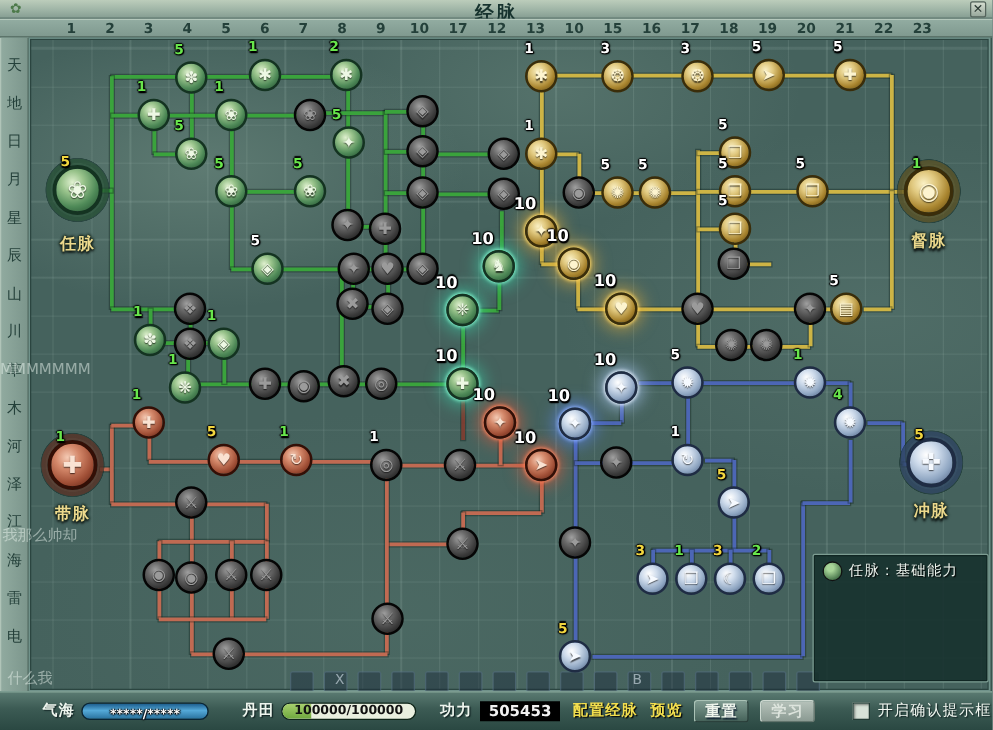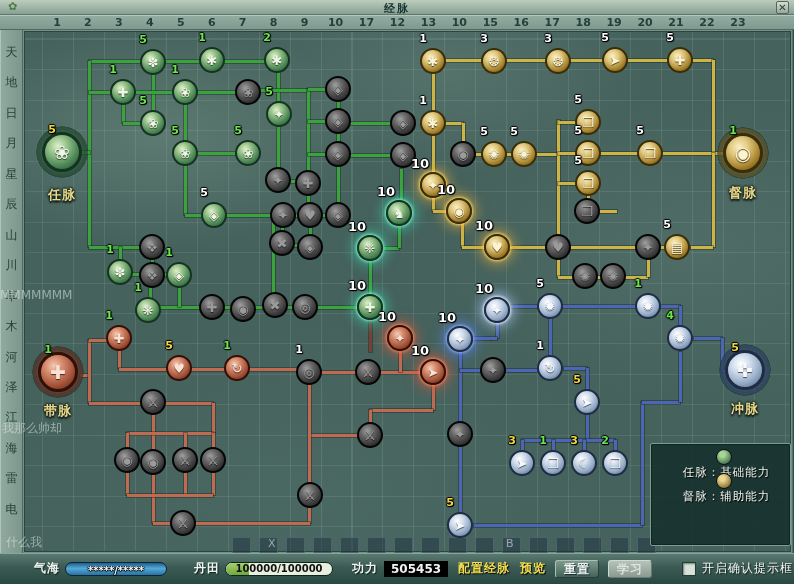--- a/index.html
+++ b/index.html
@@ -4,21 +4,21 @@
 <style>
   html,body{margin:0;padding:0;width:794px;height:584px;overflow:hidden;
     font-family:"DejaVu Sans","Liberation Sans",sans-serif;}
   #screen{position:relative;width:794px;height:584px;background:#54736c;
     box-shadow:inset 0 0 0 1px #304a45;}
   
   #titlebar{position:absolute;left:0;top:0;width:794px;height:15px;
     background:linear-gradient(180deg,#bccdbb 0%,#9db3a5 55%,#839b90 100%);
     box-shadow:inset 0 -1px 0 #5f776e;}
   #title{position:absolute;left:0;right:0;top:1px;text-align:center;
-    font-size:11px;font-weight:bold;color:#17332e;letter-spacing:2px;}
+    font-size:15px;font-weight:bold;color:#17332e;letter-spacing:2px;}
   #corner-leaf{position:absolute;left:8px;top:0;font-size:11px;color:#4d7a4a;}
   #closebtn{position:absolute;right:5px;top:1px;width:13px;height:13px;line-height:12px;
     text-align:center;font-size:10px;font-weight:bold;color:#2c3a34;cursor:pointer;
     background:linear-gradient(180deg,#d4ddd0,#98a89c);border:1px solid #55645c;
     border-radius:2px;box-sizing:border-box;}
   
   #colstrip{position:absolute;left:0;top:15px;width:794px;height:15px;
     background:linear-gradient(180deg,#93ada2,#7e988e);
     box-shadow:inset 0 1px 0 #b4c8bc,inset 0 -1px 0 #51685f;}
   .colnum{position:absolute;top:0;width:26px;text-align:center;font-size:11px;
@@ -84,21 +84,21 @@
     text-shadow:-1px 0 2px #1a2a20,1px 0 2px #1a2a20,0 -1px 2px #1a2a20,0 2px 2px #000;}
   
   .chat{position:absolute;z-index:1;font-size:12px;color:rgba(235,245,240,.50);white-space:nowrap;}
   .hb{position:absolute;z-index:1;width:17px;height:16px;border-radius:2px;
     background:rgba(24,38,58,.42);border:1px solid rgba(130,160,185,.30);}
   .hbl{position:absolute;z-index:1;font-size:11px;color:rgba(235,245,255,.55);}
   
   #legend{position:absolute;left:650px;top:443px;width:141px;height:103px;z-index:8;
     background:rgba(22,48,44,.88);border:1px solid #7d9d92;border-radius:2px;
     box-shadow:inset 0 0 0 1px rgba(10,28,25,.6);box-sizing:border-box;padding:5px 0 0 7px;}
-  .lg-row{display:flex;align-items:center;height:24px;flex-direction:column;}
+  .lg-row{display:flex;align-items:flex-start;height:24px;}
   .lg-ic{width:14px;height:14px;border-radius:50%;border:1px solid #111;flex:0 0 14px;}
   .lg-tx{margin-left:5px;font-size:11.5px;color:#eef4ee;letter-spacing:1px;
     text-shadow:1px 1px 1px #000;}
   
   #statusbar{position:absolute;left:0;top:553px;width:794px;height:31px;z-index:9;
     background:linear-gradient(180deg,#5c7c73 0%,#3c5b54 45%,#2a4842 100%);
     box-shadow:inset 0 1px 0 #87a79a;display:flex;align-items:center;font-size:12px;}
   .sb-label{color:#eef5ee;font-weight:bold;letter-spacing:1px;text-shadow:1px 1px 1px #122;}
   .ml-qi{margin-left:34px;}
   .qihai-bar{margin-left:5px;width:102px;height:14px;border-radius:7px;position:relative;
@@ -645,24 +645,20 @@
         <div class="ic">✜</div>
       </div>
       <div class="lv lv-y" style="left: 709px; top: 341px;">5</div>
       <div class="mlabel" style="left: 717px; top: 400px;">冲脉</div>
     </div>
   <div id="legend">
       <div class="lg-row">
         <div class="lg-ic" style="background: radial-gradient(circle at 38% 32%, rgb(168, 213, 152) 20%, rgb(45, 90, 54) 90%);"></div>
         <div class="lg-tx">任脉：基础能力</div>
       </div>
-      <div class="lg-row">
-        <div class="lg-ic" style="background: radial-gradient(circle at 38% 32%, rgb(234, 216, 142) 20%, rgb(110, 88, 26) 90%);"></div>
-        <div class="lg-tx">督脉：辅助能力</div>
-      </div>
     </div>
   <div id="statusbar">
     <span class="sb-label ml-qi">气海</span>
     <div class="qihai-bar">
       <span>*****/*****</span>
     </div>
     <span class="sb-label ml-dt">丹田</span>
     <div class="dantian-bar">
       <div class="dt-fill"></div>
       <span class="dt-text">100000/100000</span>

